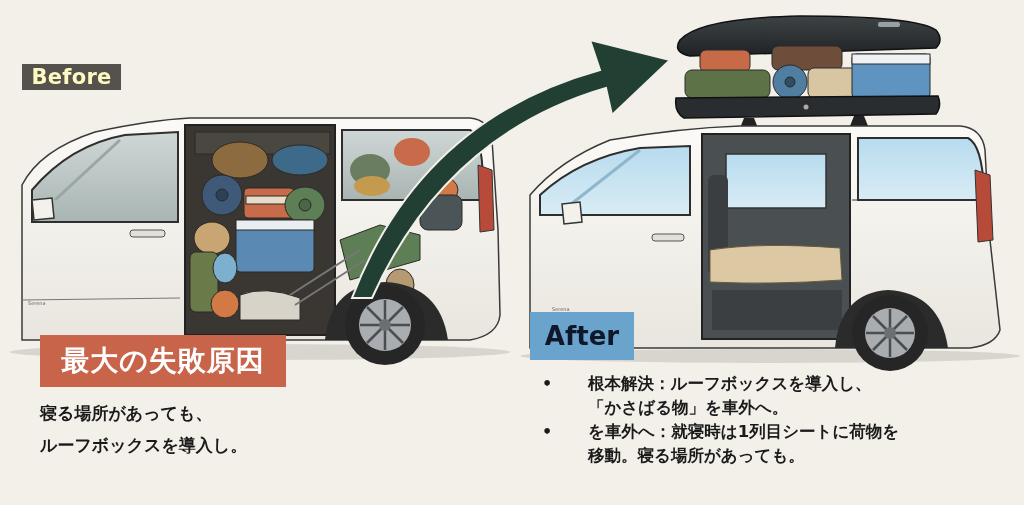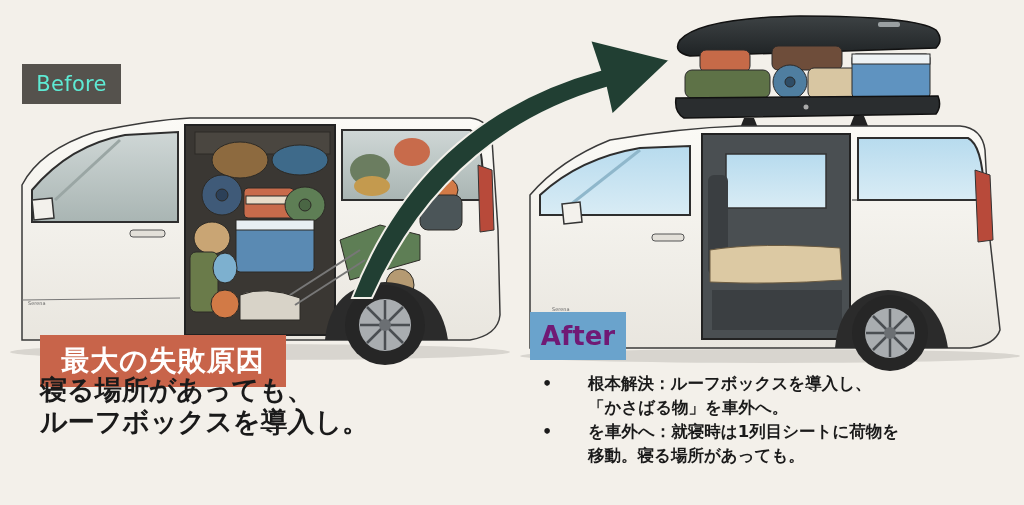--- a/index.html
+++ b/index.html
@@ -7,43 +7,44 @@
     body {
       background: #f3f0ea;
       font-family: "DejaVu Sans", "Liberation Sans", sans-serif;
       position: relative;
       color: #1c1c1c;
     }
     .abs { position: absolute; }
 
     
     .before-label {
-      left: 22px; top: 64px; width: 99px; height: 40px;
-      background: #55524d; color: #5eead4;
-      font-weight: normal; font-size: 21px;
+      left: 22px; top: 64px; width: 99px; height: 26px;
+      background: #55524d; color: #fef9c3;
+      font-weight: bold; font-size: 21px;
       display: flex; align-items: center; justify-content: center;
       letter-spacing: 0.3px;
     }
     .after-label {
-      left: 530px; top: 312px; width: 96px; height: 48px;
-      background: #6aa3cc; color: #701a75;
+      left: 530px; top: 312px; width: 104px; height: 48px;
+      background: #6aa3cc; color: #0f172a;
       font-weight: bold; font-size: 26px;
       display: flex; align-items: center; justify-content: center;
     }
     .cause-label {
       left: 40px; top: 335px; width: 246px; height: 52px;
       background: #c8644a; color: #ffffff;
       font-weight: bold; font-size: 28px;
       display: flex; align-items: center; justify-content: center;
       letter-spacing: 1px;
     }
     .problem-text {
-      left: 40px; top: 374px; width: 320px;
-      font-weight: bold; font-size: 27px; line-height: 32px;
+      left: 40px; top: 398px; width: 320px;
+      font-weight: bold; font-size: 17px; line-height: 32px;
       color: #1a1a1a;
+      font-family: Liberation Serif, serif;
     }
     .problem-text div { white-space: nowrap; }
 
     .bullets {
       left: 542px; top: 372px; width: 470px;
       font-weight: bold; font-size: 16.5px; line-height: 24px; color: #1a1a1a;
     }
     .bullet { display: flex; }
     .bullet .dot { width: 18px; flex: none; font-size: 16px; }
     .bullet .body div { white-space: nowrap; margin-left: 28px; }

